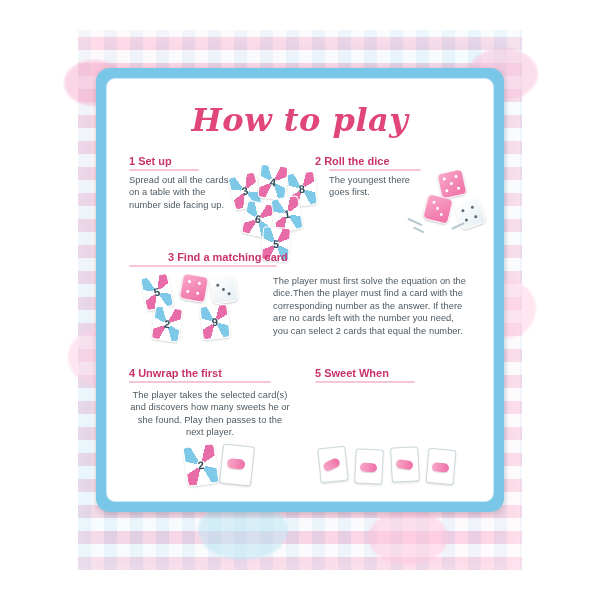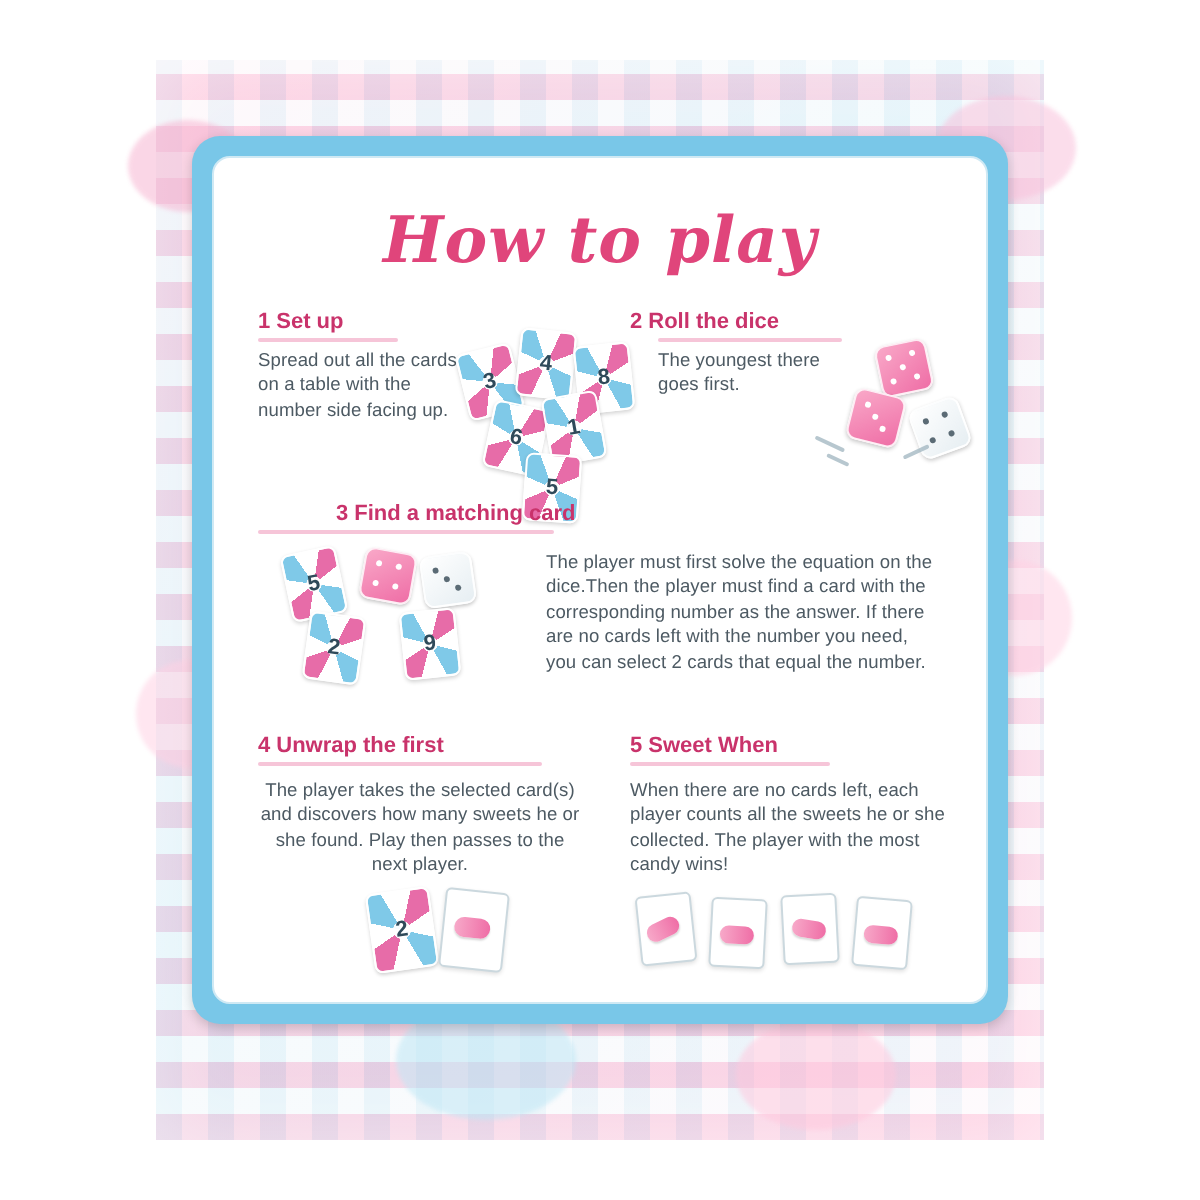--- a/index.html
+++ b/index.html
@@ -250,21 +250,20 @@
 
       <div class="pcard swirl" style="left:78px; top:366px; width:30px; height:38px; transform:rotate(-8deg);">2</div>
       <div class="wcard" style="left:114px; top:366px; width:30px; height:38px; transform:rotate(6deg);">
         <div class="sweet" style="left:5px; top:13px; width:18px; height:10px;"></div>
       </div>
 
       <div class="step-head" style="left:208px; top:288px;">
         <span class="num">5</span><span>Sweet When</span>
       </div>
       <div class="underline" style="left:208px; top:302px; width:100px;"></div>
-      <div class="body-text" style="left:208px; top:310px; width:162px;">When there are no cards left, each player counts all the sweets he or she collected. The player with the most candy wins!</div>
 
       <div class="wcard" style="left:212px; top:368px; transform:rotate(-6deg);">
         <div class="sweet" style="left:3px; top:12px; width:17px; height:9px; transform:rotate(-20deg);"></div>
       </div>
       <div class="wcard" style="left:248px; top:370px; transform:rotate(3deg);">
         <div class="sweet" style="left:4px; top:13px; width:17px; height:9px;"></div>
       </div>
       <div class="wcard" style="left:284px; top:368px; transform:rotate(-3deg);">
         <div class="sweet" style="left:4px; top:12px; width:17px; height:9px; transform:rotate(12deg);"></div>
       </div>

